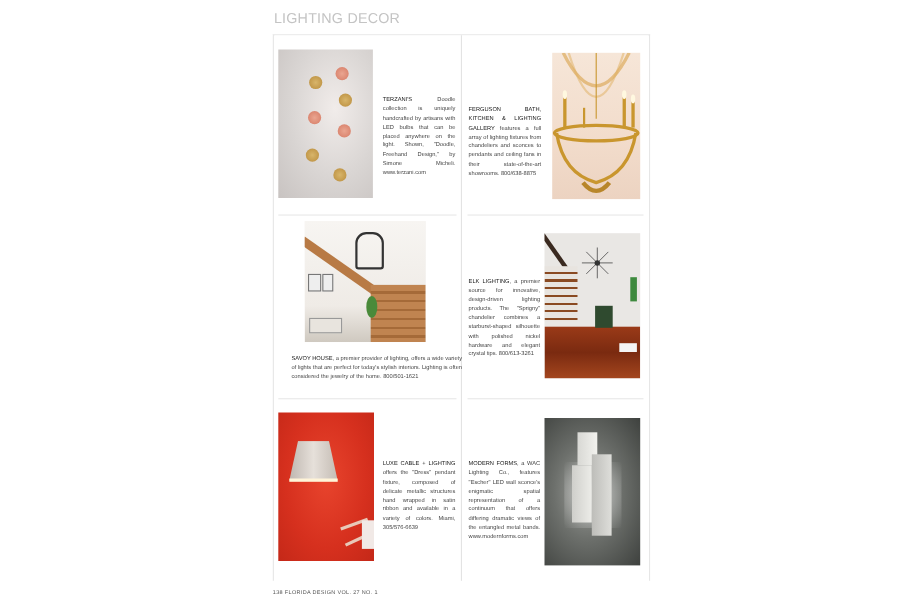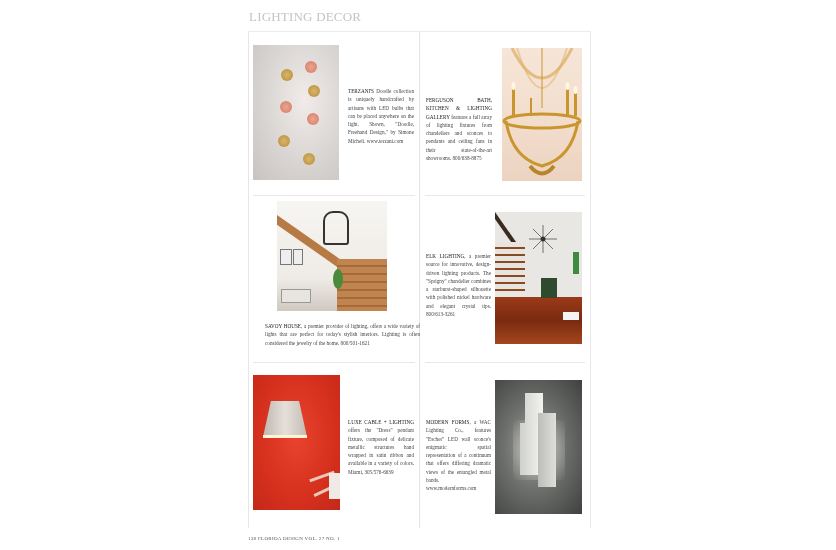--- a/index.html
+++ b/index.html
@@ -1,17 +1,17 @@
 <!DOCTYPE html>
 <html><head>
 <meta charset="utf-8">
 <style>
   html, body { margin:0; padding:0; }
   body { width:836px; height:550px; background:#ffffff; position:relative; overflow:hidden; font-family:"Liberation Sans", sans-serif; }
-  .page { position:absolute; left:0; top:0; width:700px; height:550px;font-family:Liberation Serif, serif; }
+  .page { position:absolute; left:0; top:0; width:700px; height:550px; }
   .section-title { position:absolute; left:249px; top:9px; font-size:13px; color:#c4c4c4; letter-spacing:0.2px; }
   .grid { position:absolute; left:248px; top:31px; width:341px; height:496px; border-left:1px solid #e6e6e6; border-right:1px solid #e6e6e6; border-top:1px solid #ececec; }
   .vdiv { position:absolute; left:170px; top:0; width:1px; height:496px; background:#e3e3e3; }
   .hdiv { position:absolute; left:4px; width:162px; height:1px; background:#e8e8e8; }
   .hdiv.r { left:176px; width:160px; }
   .img { position:absolute; overflow:hidden; }
   .caption { position:absolute; font-size:5.2px; line-height:8.3px; color:#444; text-align:justify; }
   .caption b { font-weight:normal; color:#222; }
   .folio { position:absolute; left:248px; top:536px; font-size:5px; color:#555; letter-spacing:0.3px; }
 

